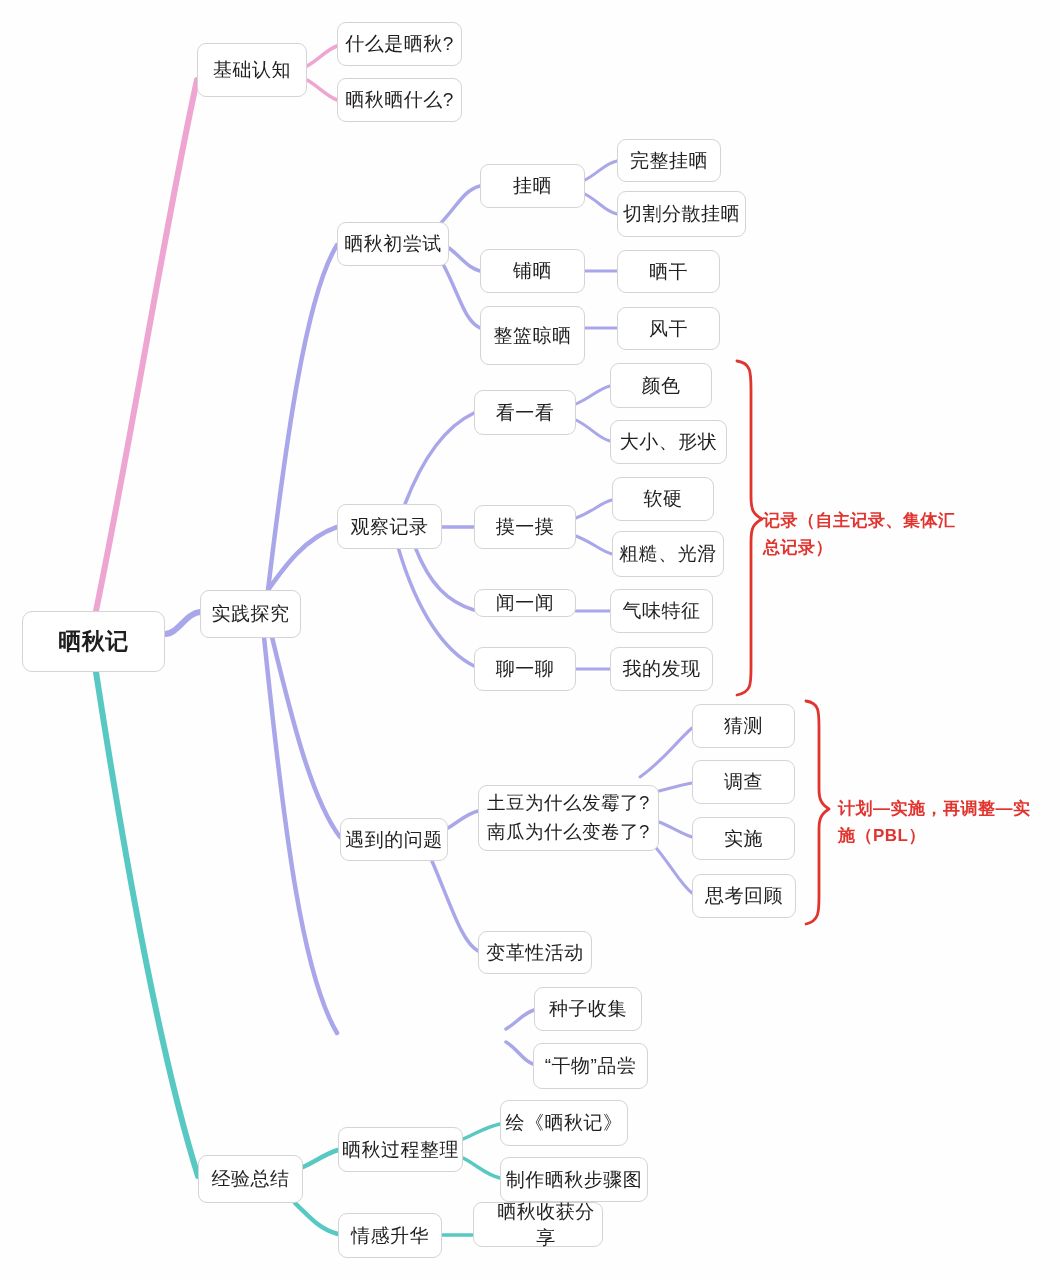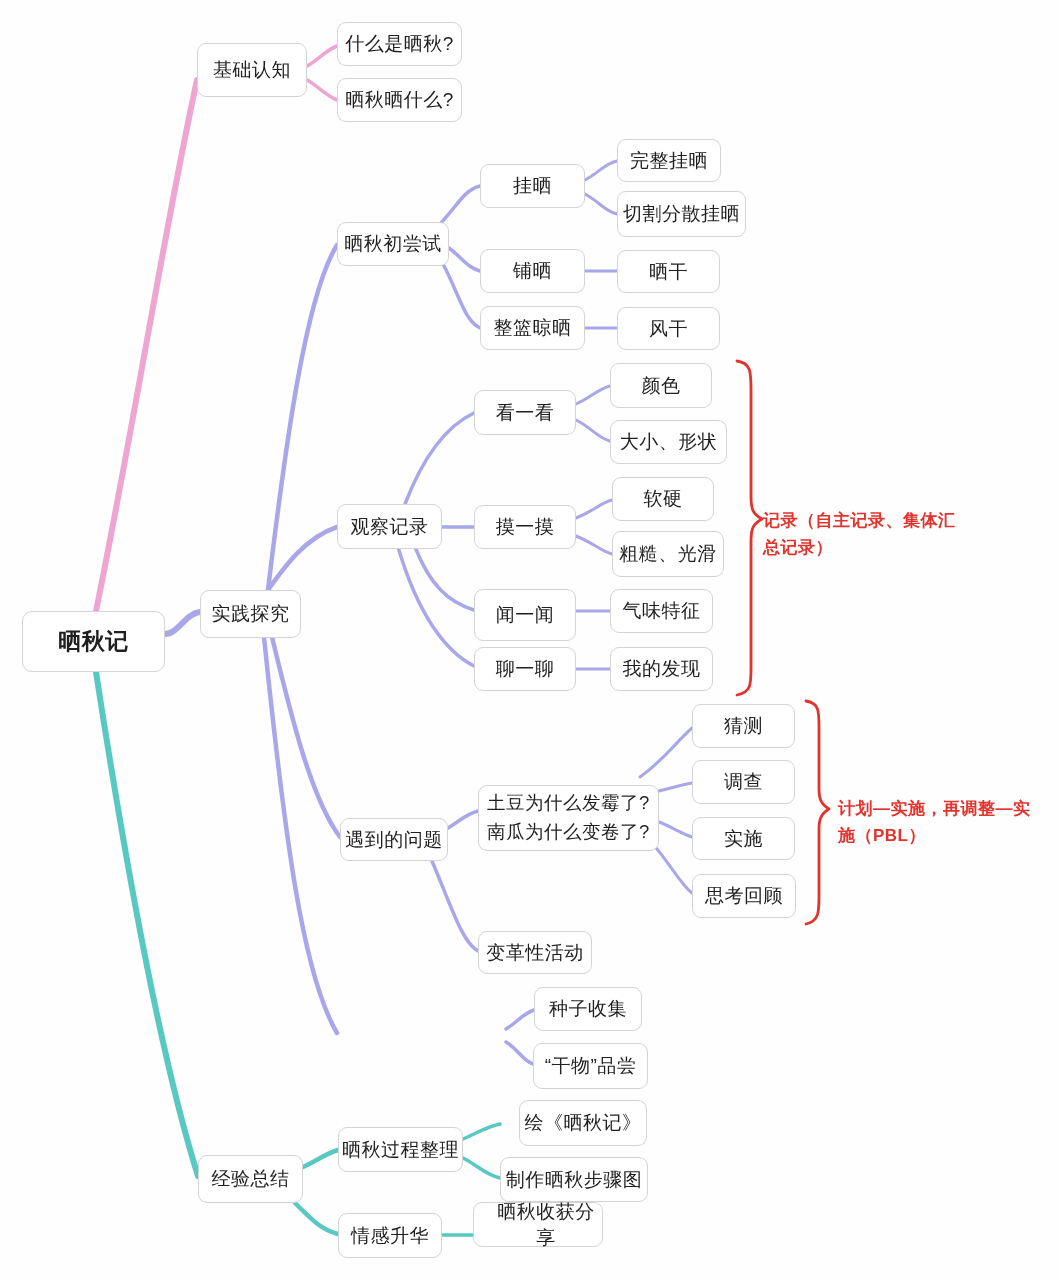--- a/index.html
+++ b/index.html
@@ -108,50 +108,50 @@
   <div class="node" style="left:337px;top:22px;width:125px;height:44px;">什么是晒秋?</div>
   <div class="node" style="left:337px;top:78px;width:125px;height:44px;">晒秋晒什么?</div>
 
   <div class="node" style="left:200px;top:590px;width:101px;height:48px;">实践探究</div>
   <div class="node" style="left:337px;top:222px;width:112px;height:44px;">晒秋初尝试</div>
   <div class="node" style="left:480px;top:164px;width:105px;height:44px;">挂晒</div>
   <div class="node" style="left:617px;top:139px;width:104px;height:43px;">完整挂晒</div>
   <div class="node" style="left:617px;top:191px;width:129px;height:46px;">切割分散挂晒</div>
   <div class="node" style="left:480px;top:249px;width:105px;height:44px;">铺晒</div>
   <div class="node" style="left:617px;top:250px;width:103px;height:43px;">晒干</div>
-  <div class="node" style="left:480px;top:306px;width:105px;height:44px;">整篮晾晒</div>
+  <div class="node" style="left:480px;top:306px;width:105px;height:59px;">整篮晾晒</div>
   <div class="node" style="left:617px;top:307px;width:103px;height:43px;">风干</div>
 
   <div class="node" style="left:337px;top:504px;width:105px;height:45px;">观察记录</div>
   <div class="node" style="left:474px;top:390px;width:102px;height:45px;">看一看</div>
   <div class="node" style="left:610px;top:363px;width:102px;height:45px;">颜色</div>
   <div class="node" style="left:610px;top:420px;width:117px;height:44px;">大小、形状</div>
   <div class="node" style="left:474px;top:505px;width:102px;height:44px;">摸一摸</div>
   <div class="node" style="left:612px;top:477px;width:102px;height:44px;">软硬</div>
   <div class="node" style="left:612px;top:531px;width:112px;height:46px;">粗糙、光滑</div>
-  <div class="node" style="left:474px;top:589px;width:102px;height:52px;">闻一闻</div>
+  <div class="node" style="left:474px;top:589px;width:102px;height:28px;">闻一闻</div>
   <div class="node" style="left:610px;top:589px;width:103px;height:44px;">气味特征</div>
   <div class="node" style="left:474px;top:647px;width:102px;height:44px;">聊一聊</div>
   <div class="node" style="left:610px;top:647px;width:103px;height:44px;">我的发现</div>
 
   <div class="node" style="left:340px;top:818px;width:108px;height:43px;">遇到的问题</div>
   <div class="node multiline" style="left:478px;top:777px;width:181px;height:66px;">土豆为什么发霉了?
 南瓜为什么变卷了?</div>
   <div class="node" style="left:692px;top:704px;width:103px;height:44px;">猜测</div>
   <div class="node" style="left:692px;top:760px;width:103px;height:44px;">调查</div>
   <div class="node" style="left:692px;top:817px;width:103px;height:43px;">实施</div>
   <div class="node" style="left:692px;top:874px;width:104px;height:44px;">思考回顾</div>
   <div class="node" style="left:478px;top:931px;width:114px;height:43px;">变革性活动</div>
 
   <div class="node" style="left:534px;top:987px;width:108px;height:44px;text-align:center;">种子收集</div>
   <div class="node" style="left:533px;top:1043px;width:115px;height:46px;">“干物”品尝</div>
 
   <div class="node" style="left:198px;top:1155px;width:105px;height:48px;">经验总结</div>
   <div class="node" style="left:338px;top:1127px;width:125px;height:45px;">晒秋过程整理</div>
-  <div class="node" style="left:519px;top:1100px;width:128px;height:46px;">绘《晒秋记》</div>
+  <div class="node" style="left:500px;top:1100px;width:128px;height:46px;">绘《晒秋记》</div>
   <div class="node" style="left:500px;top:1157px;width:148px;height:45px;">制作晒秋步骤图</div>
   <div class="node" style="left:338px;top:1213px;width:104px;height:45px;">情感升华</div>
   <div class="node" style="left:473px;top:1202px;width:130px;height:45px;padding-left:16px;">晒秋收获分享</div>
 
   <div class="annotation" style="left:763px;top:507px;width:206px;">记录（自主记录、集体汇总记录）</div>
   <div class="annotation" style="left:838px;top:795px;width:208px;">计划—实施，再调整—实施（PBL）</div>
 
 </div>
 
 </body></html>

